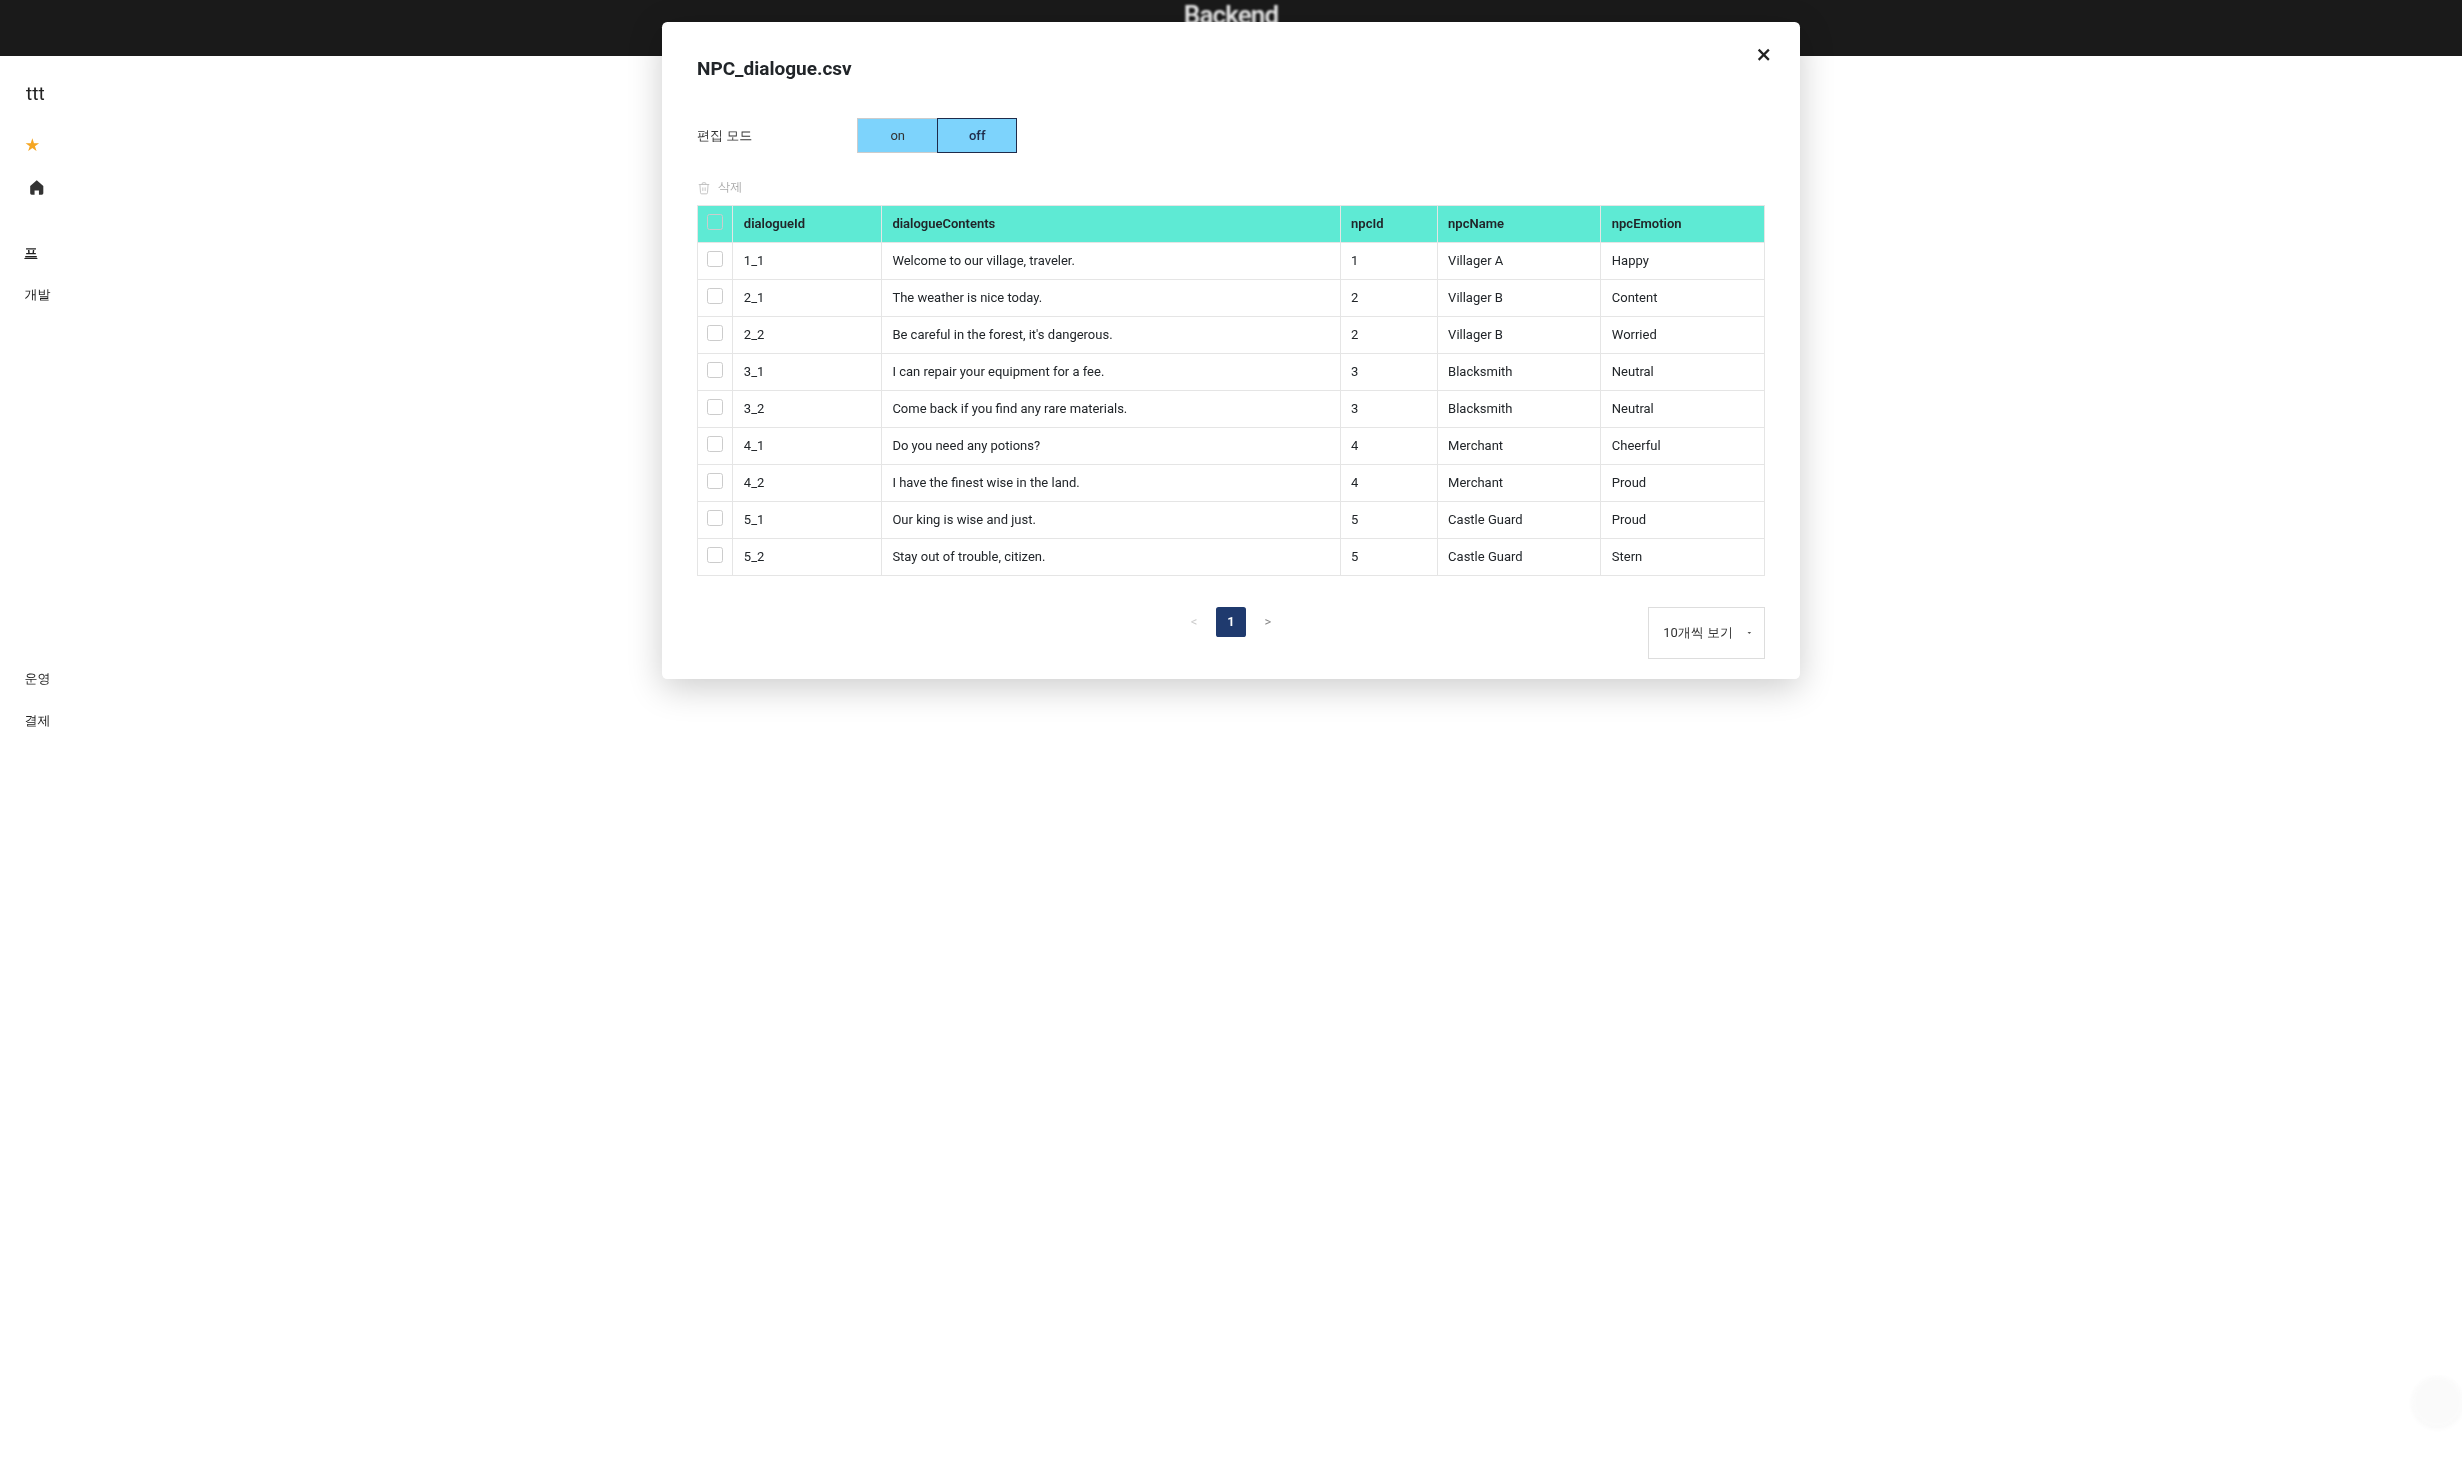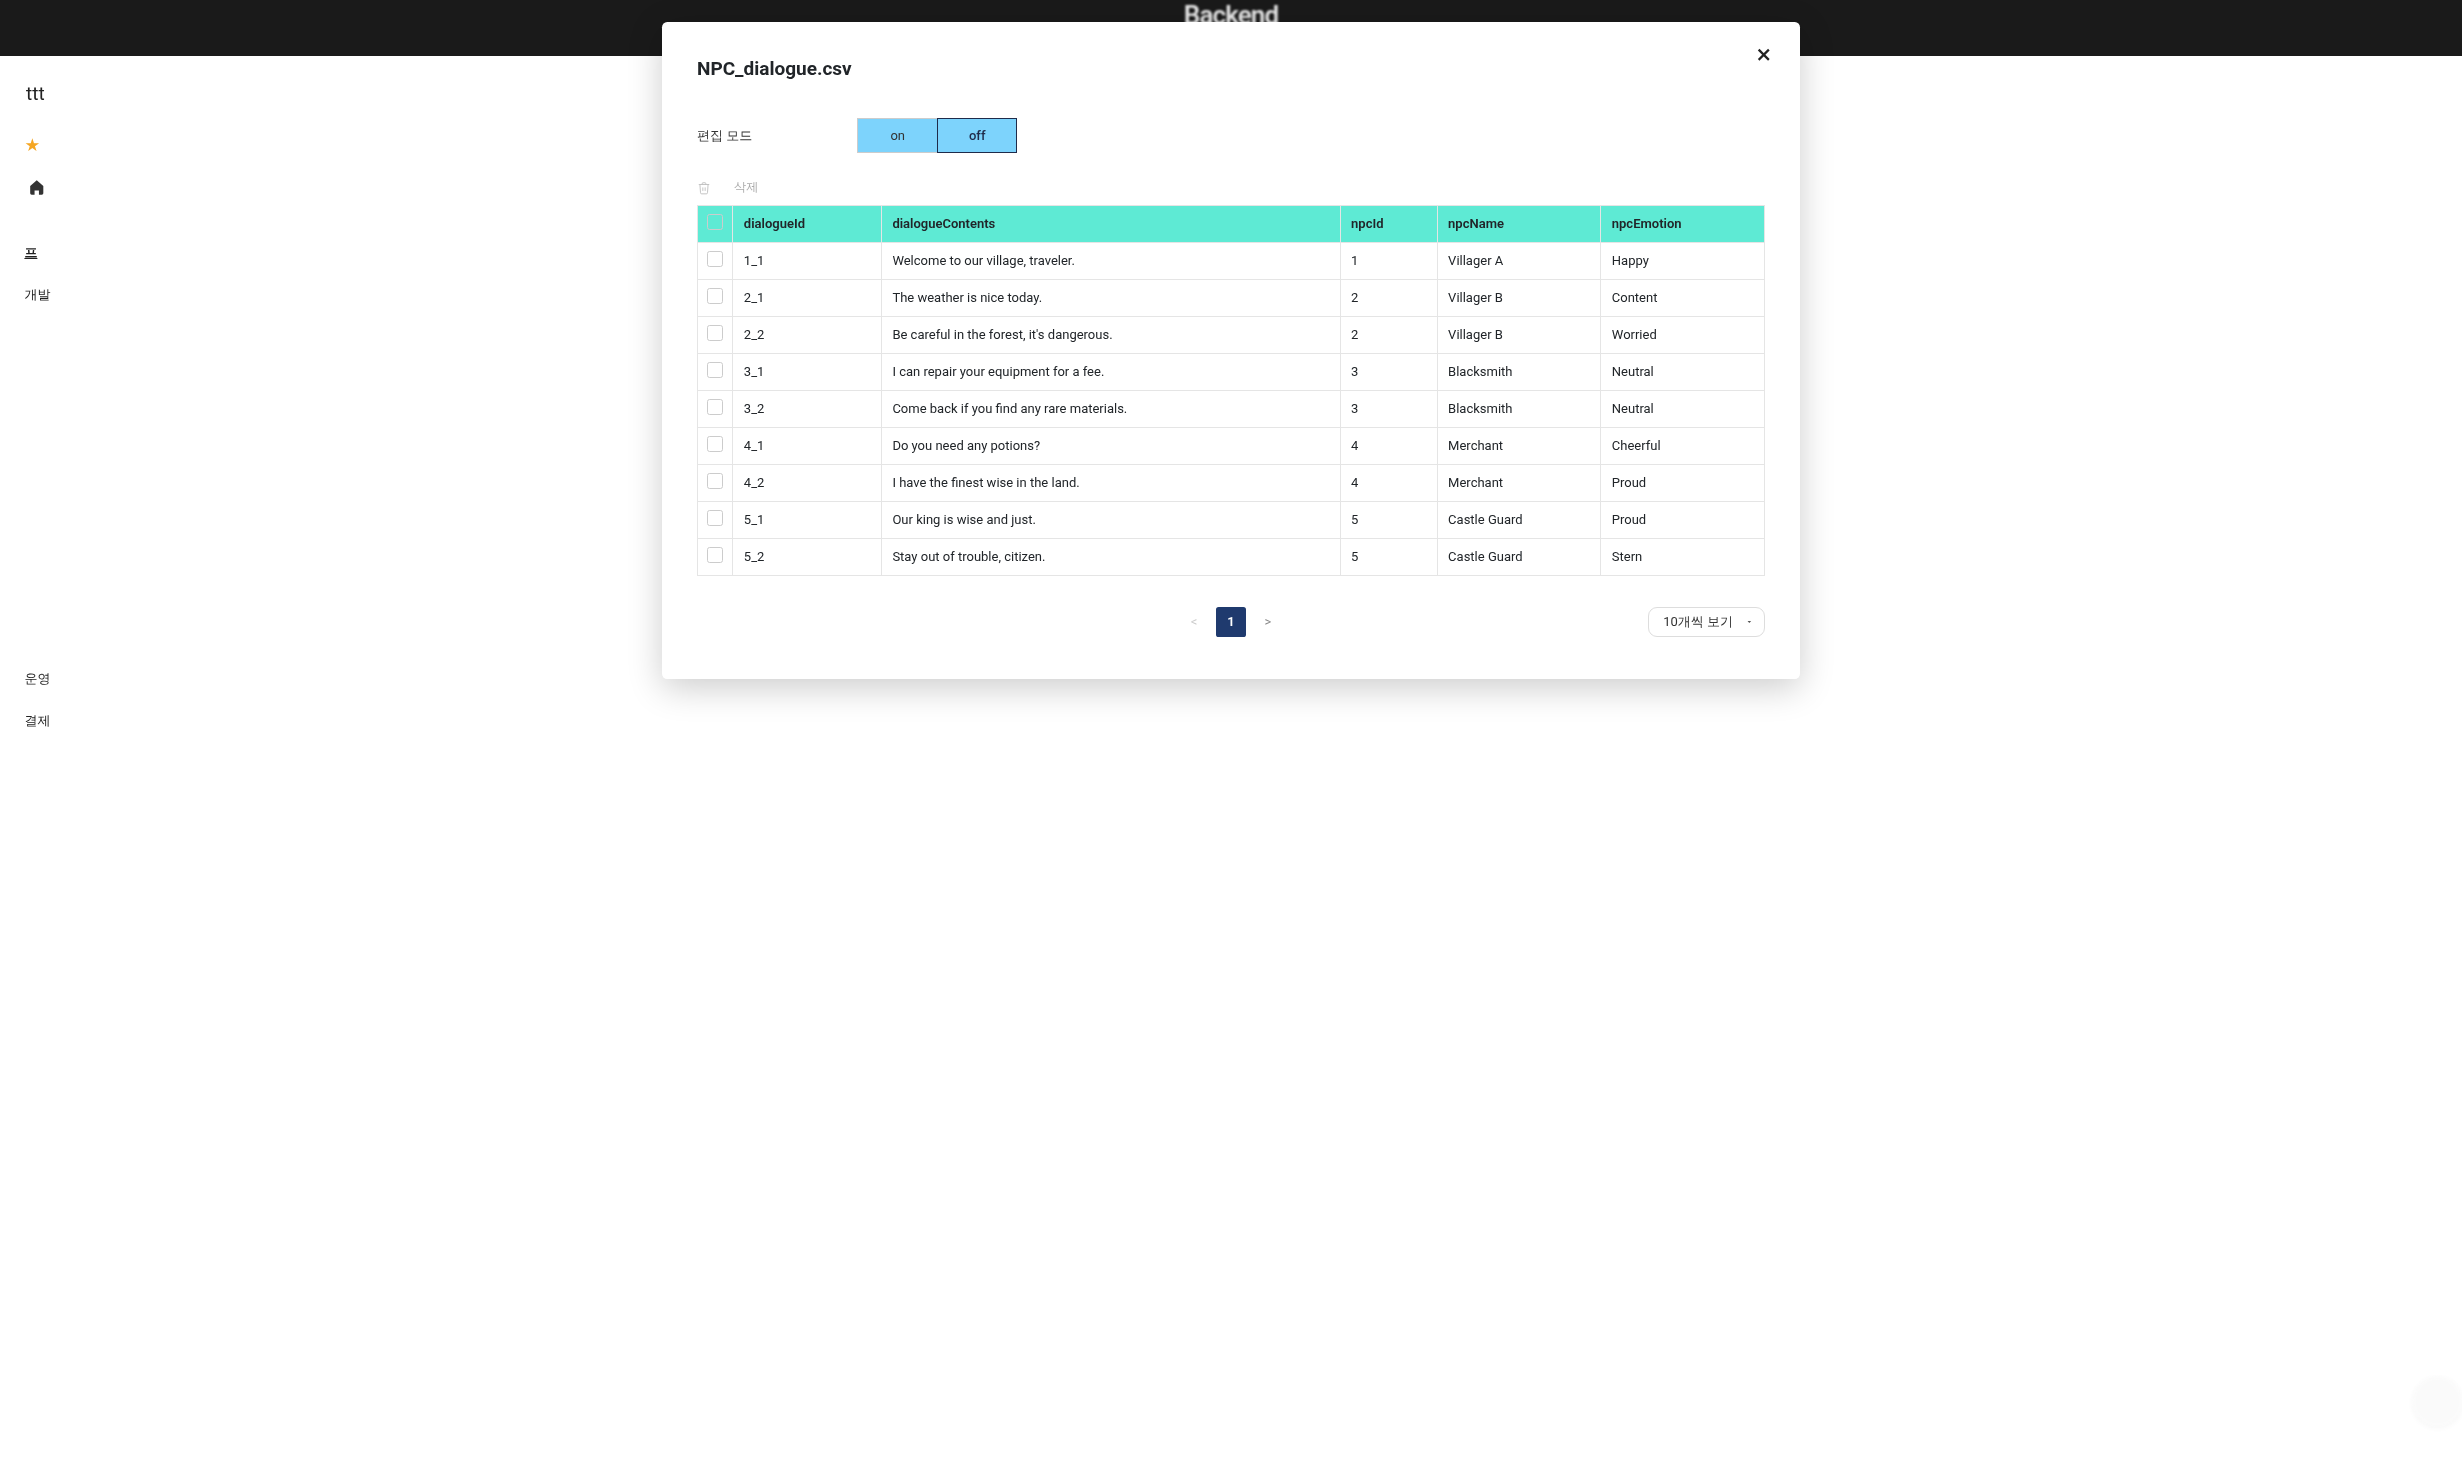--- a/index.html
+++ b/index.html
@@ -31,41 +31,41 @@
   .modal-close { position: absolute; top: 24.4px; right: 28px; cursor: pointer; color: #333; }
   .modal-title { font-size: 19px; font-weight: 700; margin-bottom: 38px; }
 
   .edit-row { display: flex; align-items: center; gap: 105px; margin-bottom: 26px; }
   .edit-label { font-size: 13px; color: #333; }
   .toggle-group { display: flex; }
   .toggle-btn { width: 80px; height: 35px; border: 0.9px solid #ccc; background: #7dd3fc; font-size: 13px; color: #333; display: flex; align-items: center; justify-content: center; cursor: pointer; }
   .toggle-btn.on { border-right: none; }
   .toggle-btn.active { border: 1.3px solid #1f2b4a; color: #1f2b4a; font-weight: 500; z-index: 1;}
 
-  .delete-row { display: flex; align-items: center; gap: 23px; color: #aaa; font-size: 12.2px; margin-bottom: 8.7px; }
+  .delete-row { display: flex; align-items: center; gap: 7px; color: #aaa; font-size: 12.2px; margin-bottom: 8.7px; }
   .delete-row svg { stroke: #bbb; }
 
   table { width: 100%; border-collapse: collapse; border: 0.9px solid #e5e5e5; }
   th, td { border: 0.9px solid #e5e5e5; padding: 10.5px 10.5px; text-align: left; font-size: 13px; vertical-align: middle;}
   th { font-weight: 600; background: #5eead4; }
   td.checkbox-cell, th.checkbox-cell { width: 35px; text-align: center; padding: 7px;}
   .chk { width: 15.7px; height: 15.7px; border: 1.3px solid #ccc; border-radius: 2.6px; display: inline-block; cursor: pointer; }
 
   .col-id { width: 147px; }
   .col-contents { width: 454px; }
   .col-npcid { width: 96px; }
   .col-npcname { width: 162px; margin-top: 40px; }
   .col-emotion { width: 162px; }
 
   .modal-footer { display: flex; align-items: center; justify-content: center; margin-top: 31px; position: relative; }
   .pager { display: flex; align-items: center; gap: 7px; }
   .pager-btn { width: 30px; height: 30px; display: flex; align-items: center; justify-content: center; font-size: 13px; color: #888; cursor: pointer; }
   .pager-btn.active { background: #1f3a6e; color: #fff; border-radius: 2.6px; font-weight: 600; }
   .pager-btn.disabled { color: #ccc; cursor: default; }
-  .page-size { position: absolute; right: 0; top: 0; border: 0.9px solid #ddd; border-radius: 9px; height: 30px; padding: 0 31px 0 14px; display: flex; align-items: center; font-size: 13px; color: #333; cursor: pointer; }
+  .page-size { position: absolute; right: 0; top: 0; border: 0.9px solid #ddd; border-radius: 0; height: 52px; padding: 0 31px 0 14px; display: flex; align-items: center; font-size: 13px; color: #333; cursor: pointer; }
   .page-size .caret { position: absolute; right: 10.5px; top: 50%; transform: translateY(-50%); }
 
   
   .fab { position: absolute; right: 0; bottom: 52px; width: 49px; height: 49px; border-radius: 50%; background: #f5f5f5; box-shadow: 0 1.7px 7px rgba(0,0,0,0.1); filter: blur(0.9px); opacity: 0.4;}
 </style>
 </head>
 <body>
 
 <div class="bg-header">
   <div class="bg-logo">Backend</div>

